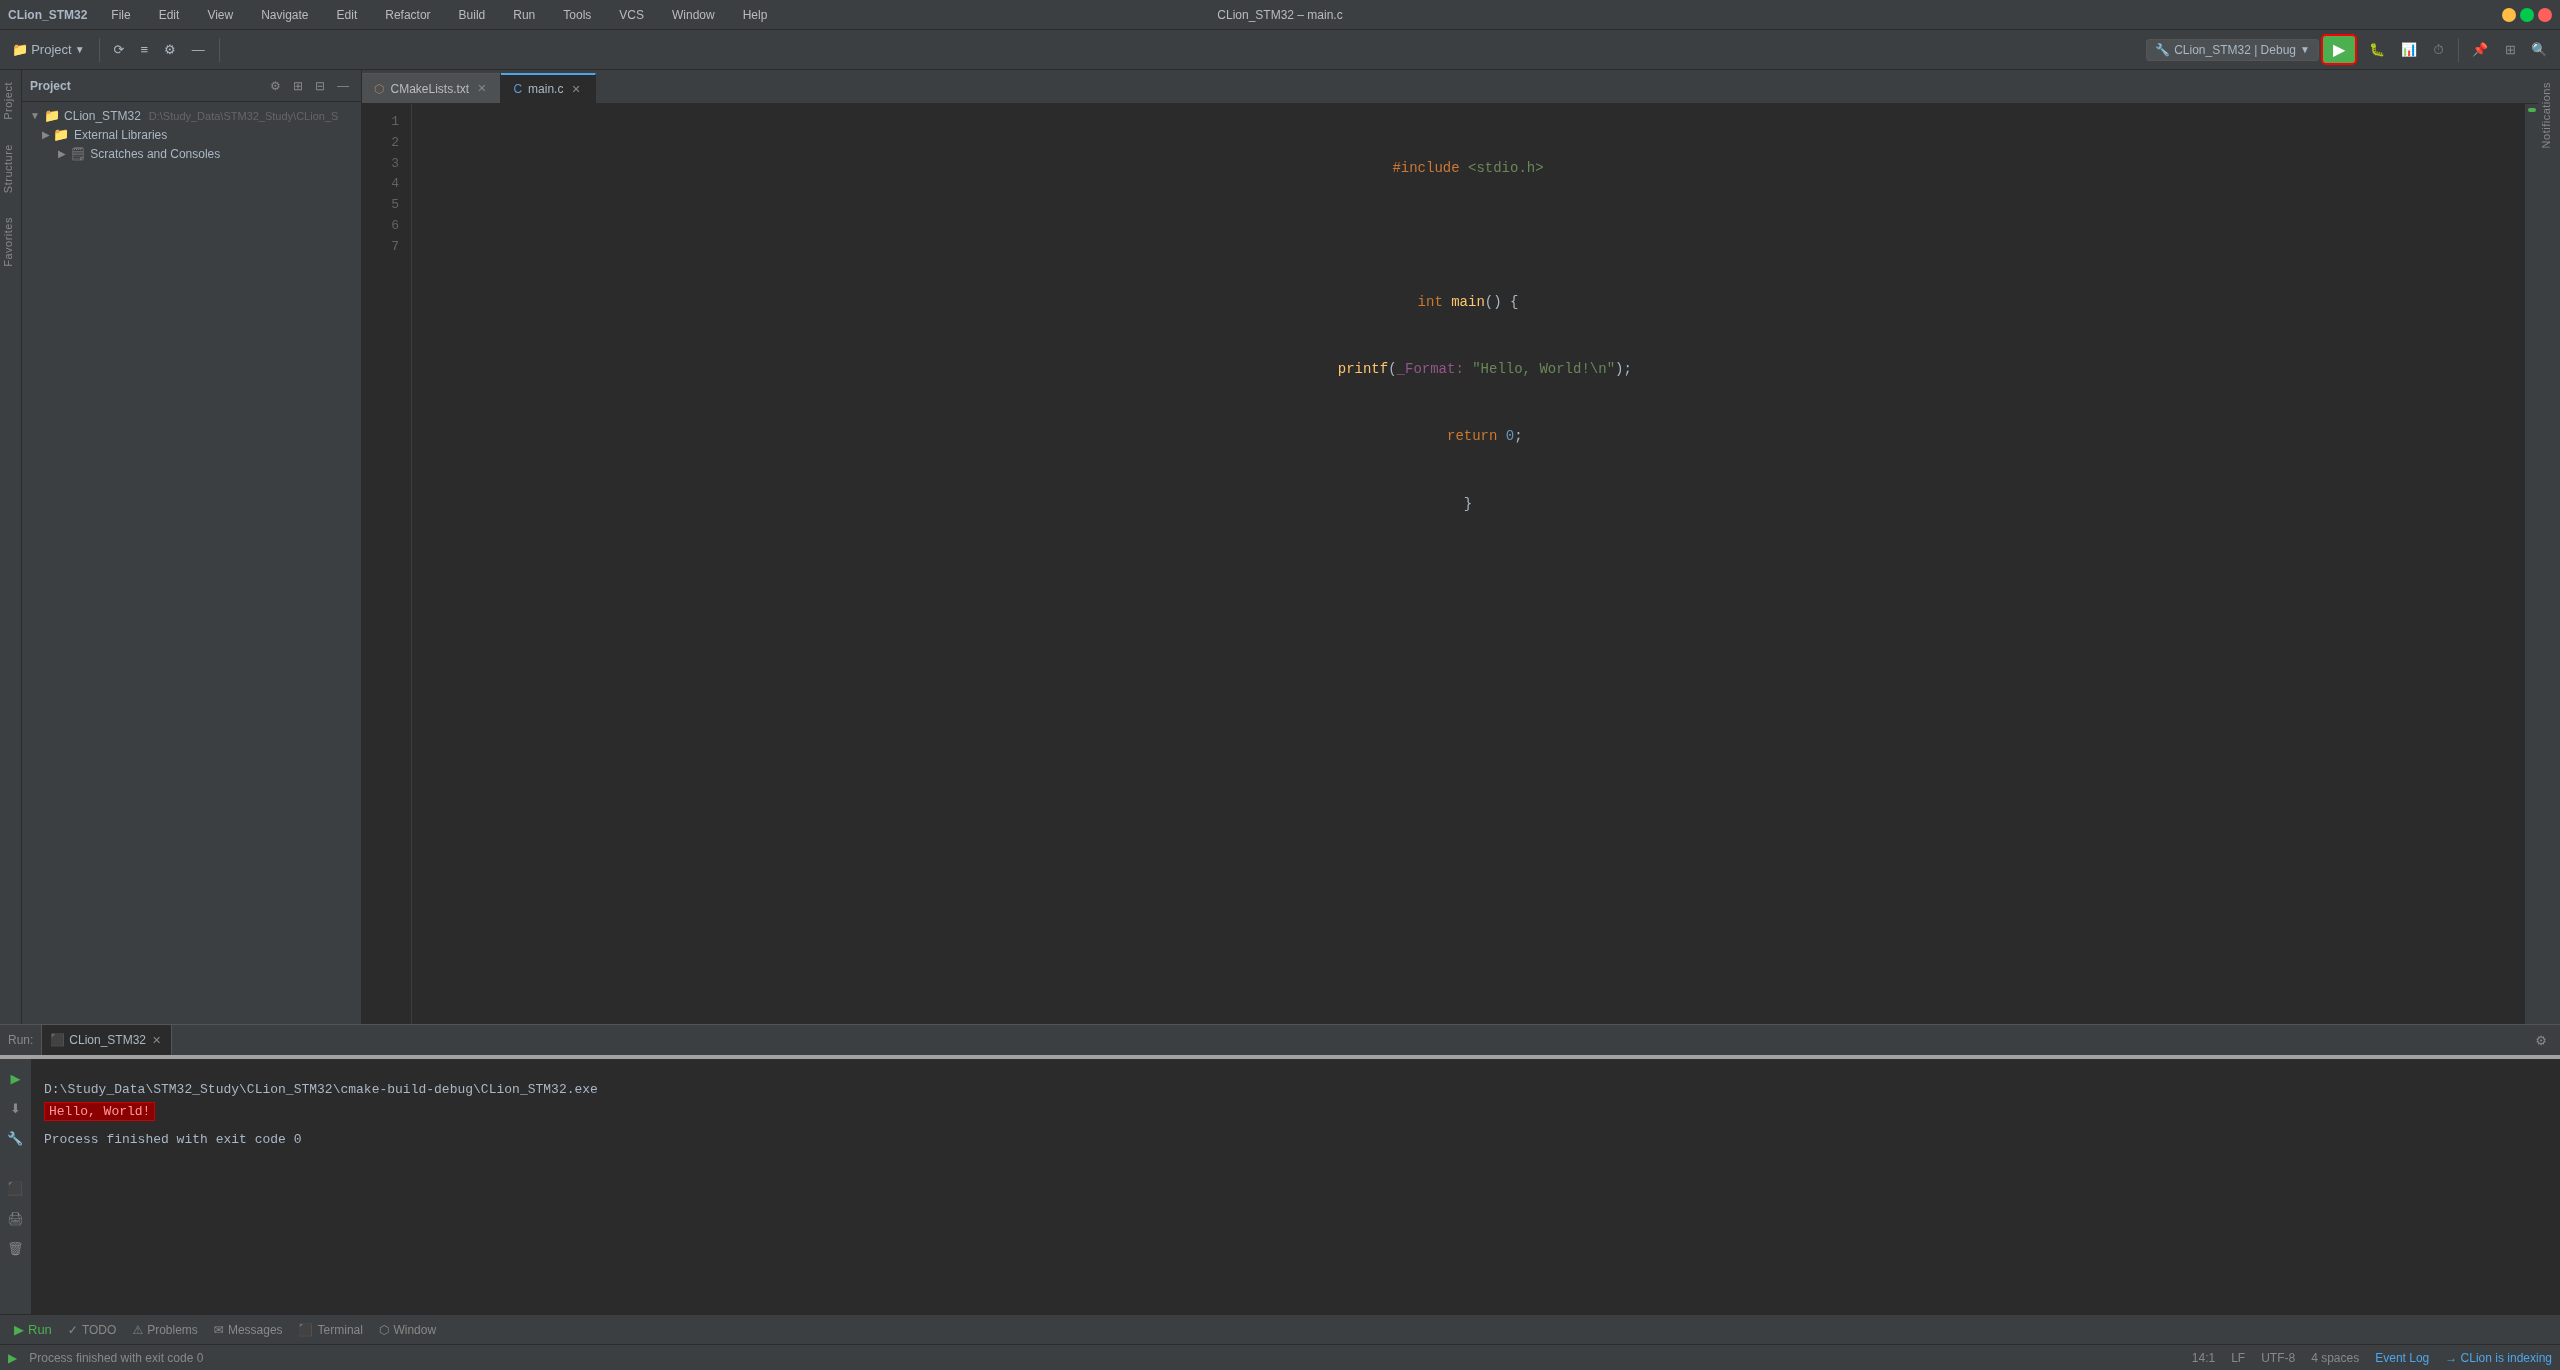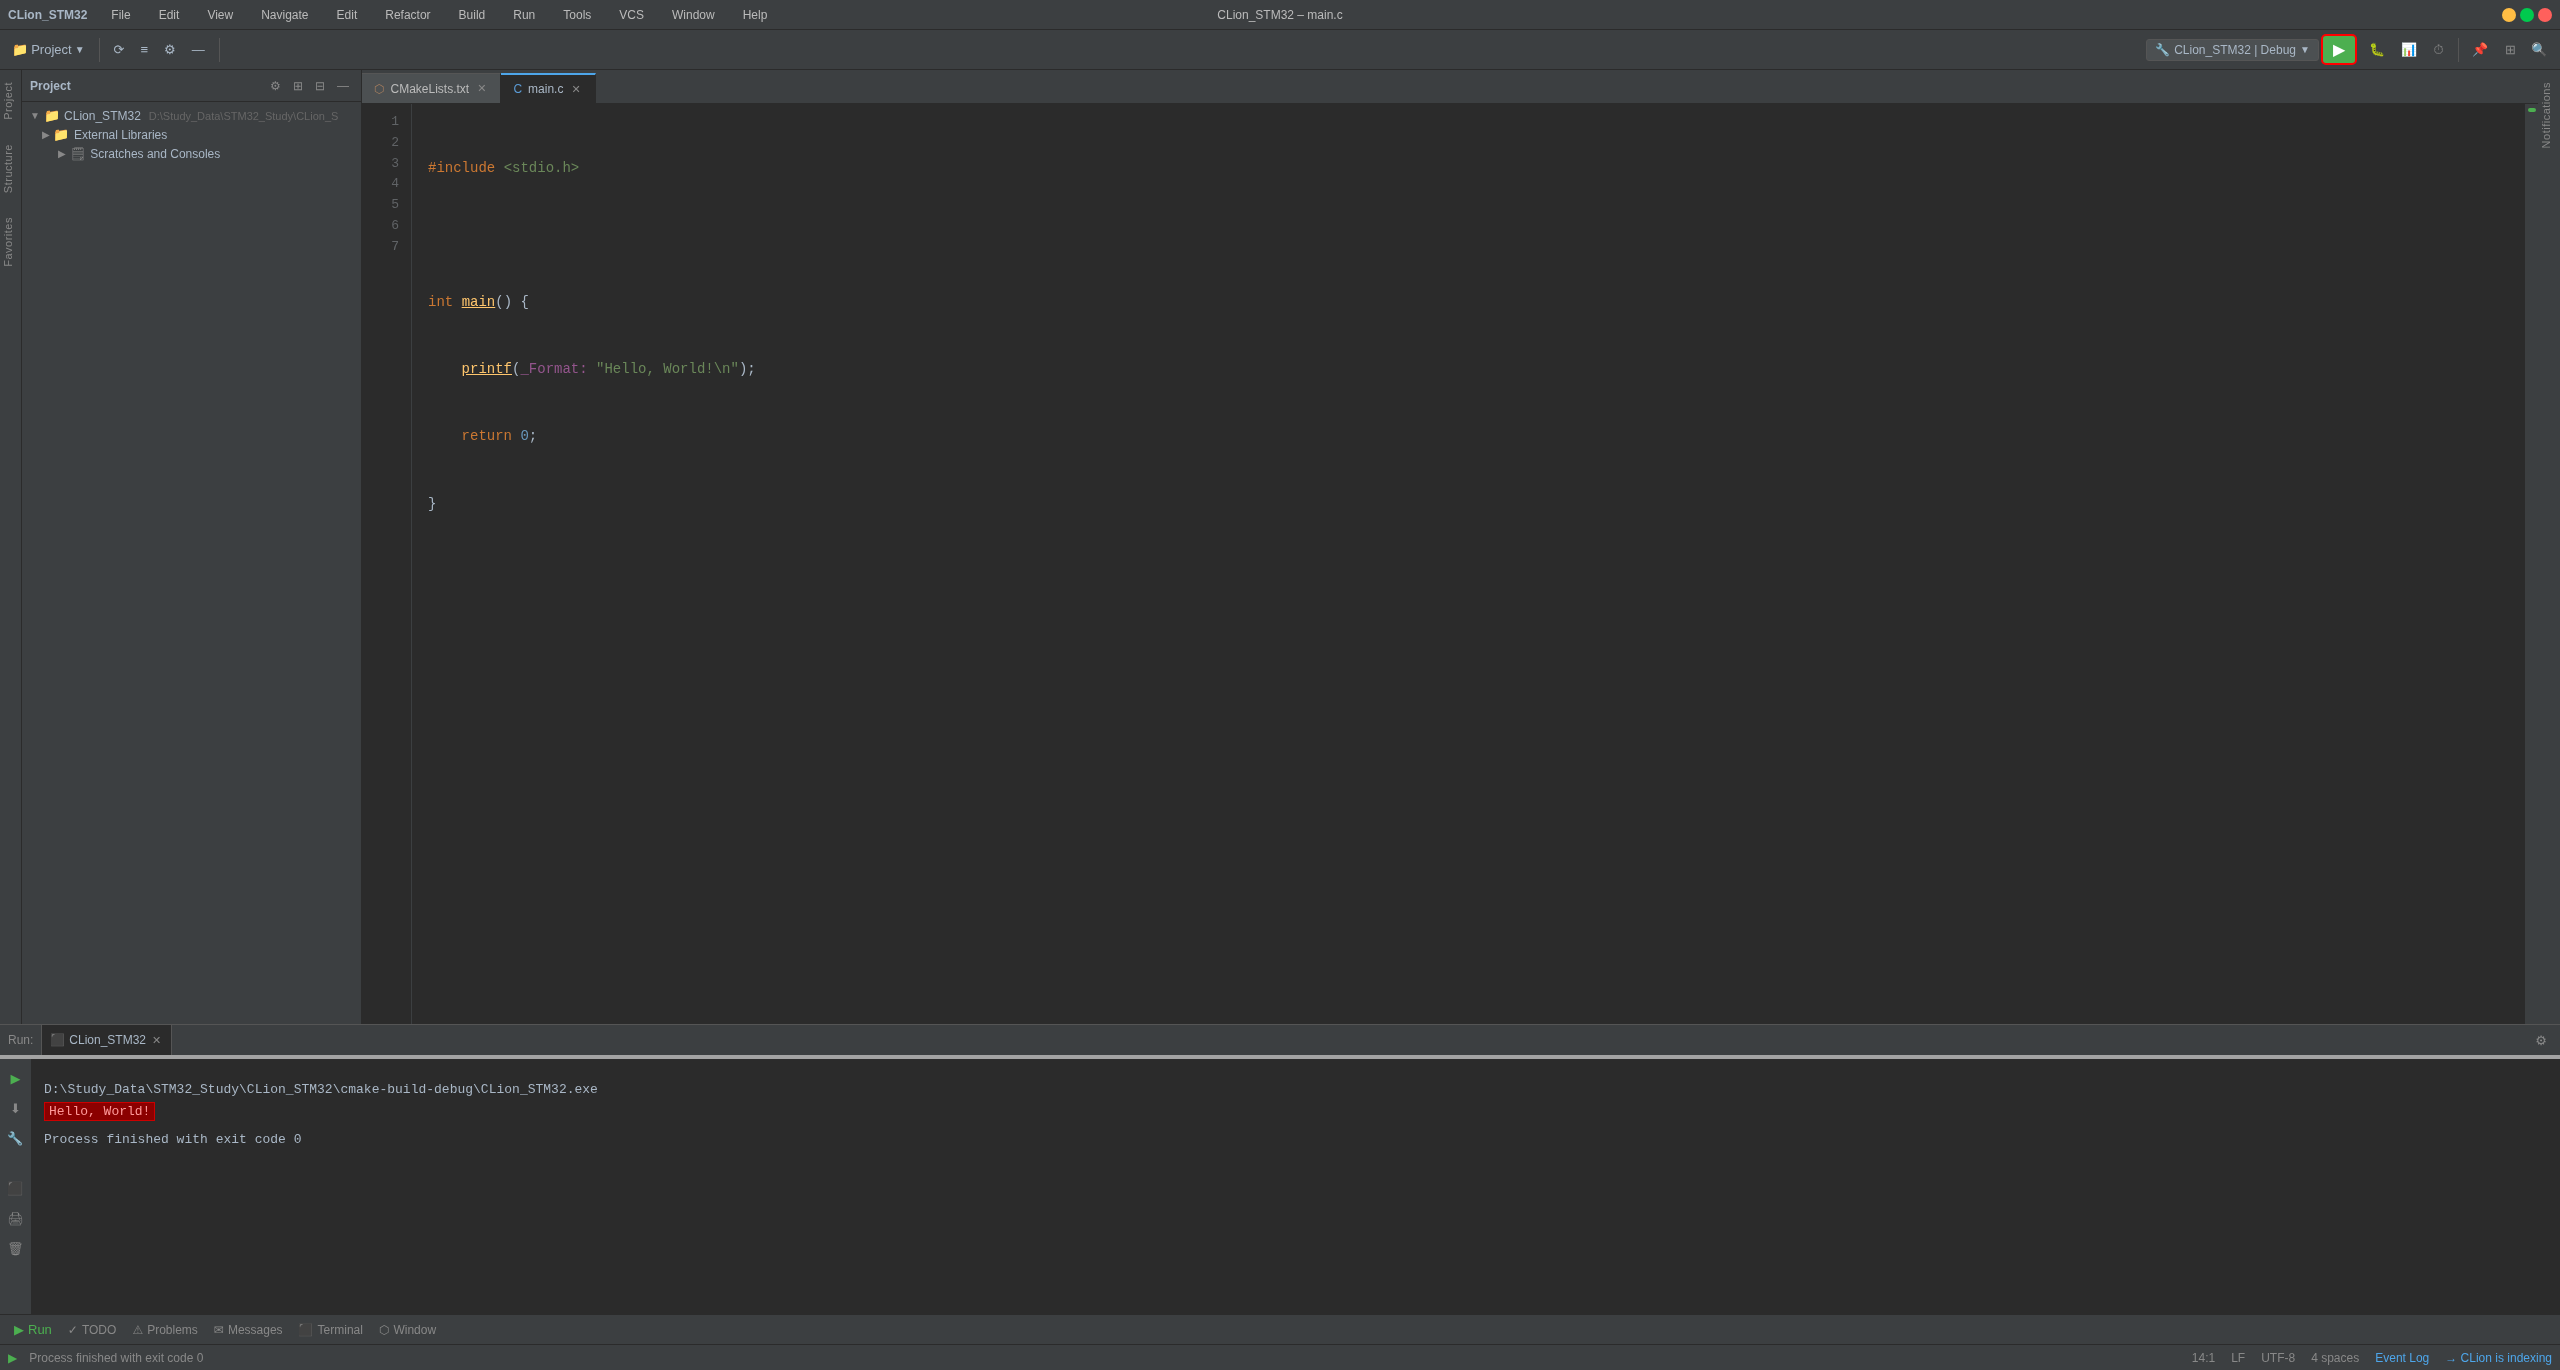--- a/index.html
+++ b/index.html
@@ -258,29 +258,30 @@
       display: block;
       font-size: 13px;
     }
 
     #code-area {
       flex: 1;
       padding: 8px 16px;
       line-height: 1.6;
       overflow-y: auto;
       white-space: pre;
+      text-align: center;
     }
 
     .code-line {
       display: block;
       font-size: 14px;
       min-height: 1.6em;
     }
     .kw { color: #cc7832; }
-    .fn { color: #ffc66d; text-decoration: underline; }
+    .fn { color: #ffc66d; }
     .str { color: #6a8759; }
     .inc { color: #cc7832; }
     .hdr { color: #6a8759; }
     .num { color: #6897bb; }
     .param { color: #94558d; }
 
     
     #right-indicator {
       width: 14px;
       background: #3c3f41;

